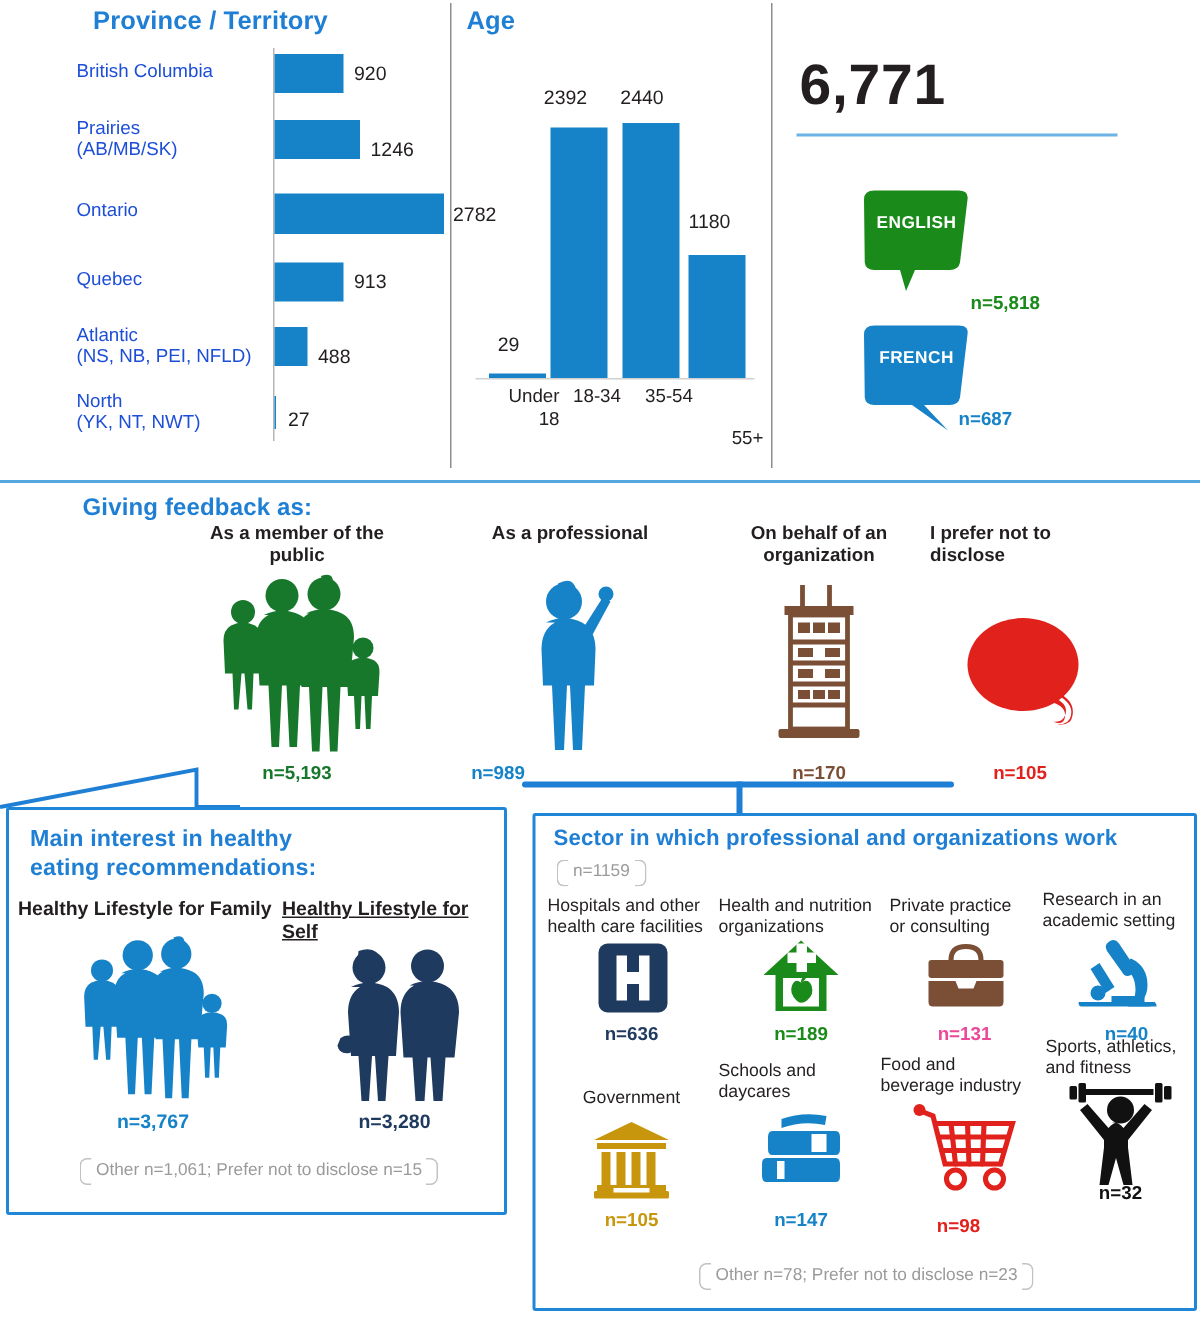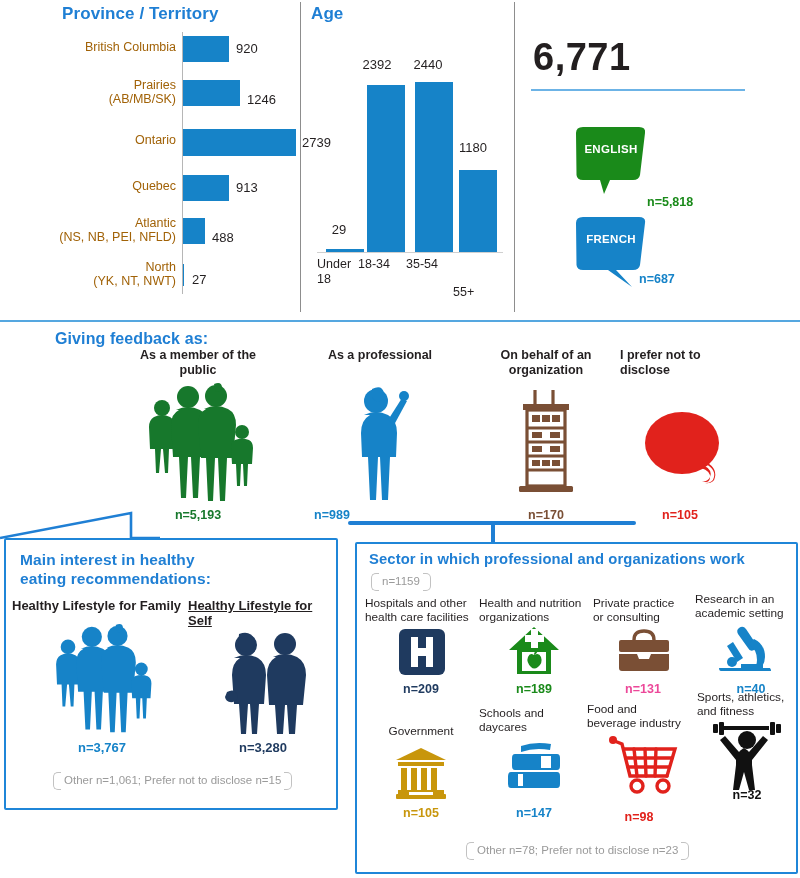--- a/index.html
+++ b/index.html
@@ -25,32 +25,32 @@
   .vline { position:absolute; width:1px; background:#8d8d8d; }
   .hrule-blue { position:absolute; height:2px; background:#55a7e0; }
 
   
   #province-panel { position:absolute; left:14px; top:0; width:300px; height:312px;padding-left:35px; }
   #province-title { position:absolute; left:48px; top:4px; font-size:17px; }
   #province-axis { position:absolute; left:168px; top:32px; width:1px; height:262px; background:#b6b6b6; }
   .prov-row { position:absolute; left:0; width:300px; height:42px; }
   .prov-label {
     position:absolute; right:138px; top:0; width:125px;
-    text-align:right; font-size:12.5px; line-height:14px; color:#a16207;
+    text-align:left; font-size:12.5px; line-height:14px; color:#1d4ed8;
   }
   .prov-bar { position:absolute; left:169px; background:#1683c8; }
   .prov-val { position:absolute; font-size:13px; color:#231f20; font-weight:normal; }
 
   
   #age-panel { position:absolute; left:301px; top:0; width:213px; height:312px; }
   #age-title { position:absolute; left:10px; top:4px; font-size:17px; }
   #age-baseline { position:absolute; left:16px; top:252px; width:186px; height:1px; background:#d0d0d0; }
   .age-bar { position:absolute; background:#1683c8; width:38px; }
   .age-val { position:absolute; font-size:13px; text-align:center; width:64px; color:#231f20; }
-  .age-cat { position:absolute; font-size:12.5px; text-align:left; width:56px; line-height:15px; color:#231f20;}
+  .age-cat { position:absolute; font-size:12.5px; text-align:right; width:56px; line-height:15px; color:#231f20;}
 
   
   #total-panel { position:absolute; left:515px; top:0; width:285px; height:312px; }
   #total-number { position:absolute; left:18px; top:36px; font-size:38px; font-weight:bold; color:#231f20; letter-spacing:.5px;}
   #total-rule { position:absolute; left:16px; top:89px; width:214px; height:2px; background:#6cb3e6; }
 
   .bubble { position:absolute; width:78px; height:62px; }
   .bubble .txt {
     position:absolute; left:0; top:15px; width:78px; text-align:center;
     color:#fff; font-weight:bold; font-size:11.5px; letter-spacing:.3px;
@@ -120,21 +120,21 @@
         <div>Prairies</div>
         <div>(AB/MB/SK)</div>
       </div>
       <div class="prov-bar" style="top:0px; width:57px; height:26px;"></div>
       <div class="prov-val" style="left:233px; top:12px;">1246</div>
     </div>
 
     <div class="prov-row" style="top:129px">
       <div class="prov-label" style="top:4px">Ontario</div>
       <div class="prov-bar" style="top:0px; width:113px; height:27px;"></div>
-      <div class="prov-val" style="left:288px; top:6px;">2739</div>
+      <div class="prov-val" style="left:288px; top:6px;">2782</div>
     </div>
 
     <div class="prov-row" style="top:175px">
       <div class="prov-label" style="top:4px">Quebec</div>
       <div class="prov-bar" style="top:0px; width:46px; height:26px;"></div>
       <div class="prov-val" style="left:222px; top:5px;">913</div>
     </div>
 
     <div class="prov-row" style="top:218px">
       <div class="prov-label" style="top:-2px">
@@ -346,21 +346,21 @@
 
     <div class="sector-cell" style="left:8px; top:52px; width:112px;">
       <div class="sector-label" style="left:0; width:112px;">
         <div>Hospitals and other</div>
         <div>health care facilities</div>
       </div>
       <svg style="position:absolute; left:33px; top:32px;" width="48" height="48" viewBox="0 0 48 48">
         <rect x="1" y="1" width="46" height="46" rx="6" fill="#1f3a5f"></rect>
         <path d="M13 9 h7 v11 h8 V9 h7 v30 h-7 V28 h-8 v11 h-7 z" fill="#ffffff"></path>
       </svg>
-      <div class="sector-n" style="left:0; top:86px; width:112px; text-align:center; color:#1f3a5f;">n=209</div>
+      <div class="sector-n" style="left:0; top:86px; width:112px; text-align:center; color:#1f3a5f;">n=636</div>
     </div>
 
     <div class="sector-cell" style="left:122px; top:52px; width:110px;">
       <div class="sector-label" style="left:0; width:110px;">
         <div>Health and nutrition</div>
         <div>organizations</div>
       </div>
       <svg style="position:absolute; left:28px; top:28px;" width="54" height="52" viewBox="0 0 54 52">
         <path d="M27 3 L52 26 H44 V50 H10 V26 H2 Z" fill="#1a8a1a"></path>
         <rect x="15" y="28" width="24" height="19" fill="#ffffff"></rect>

